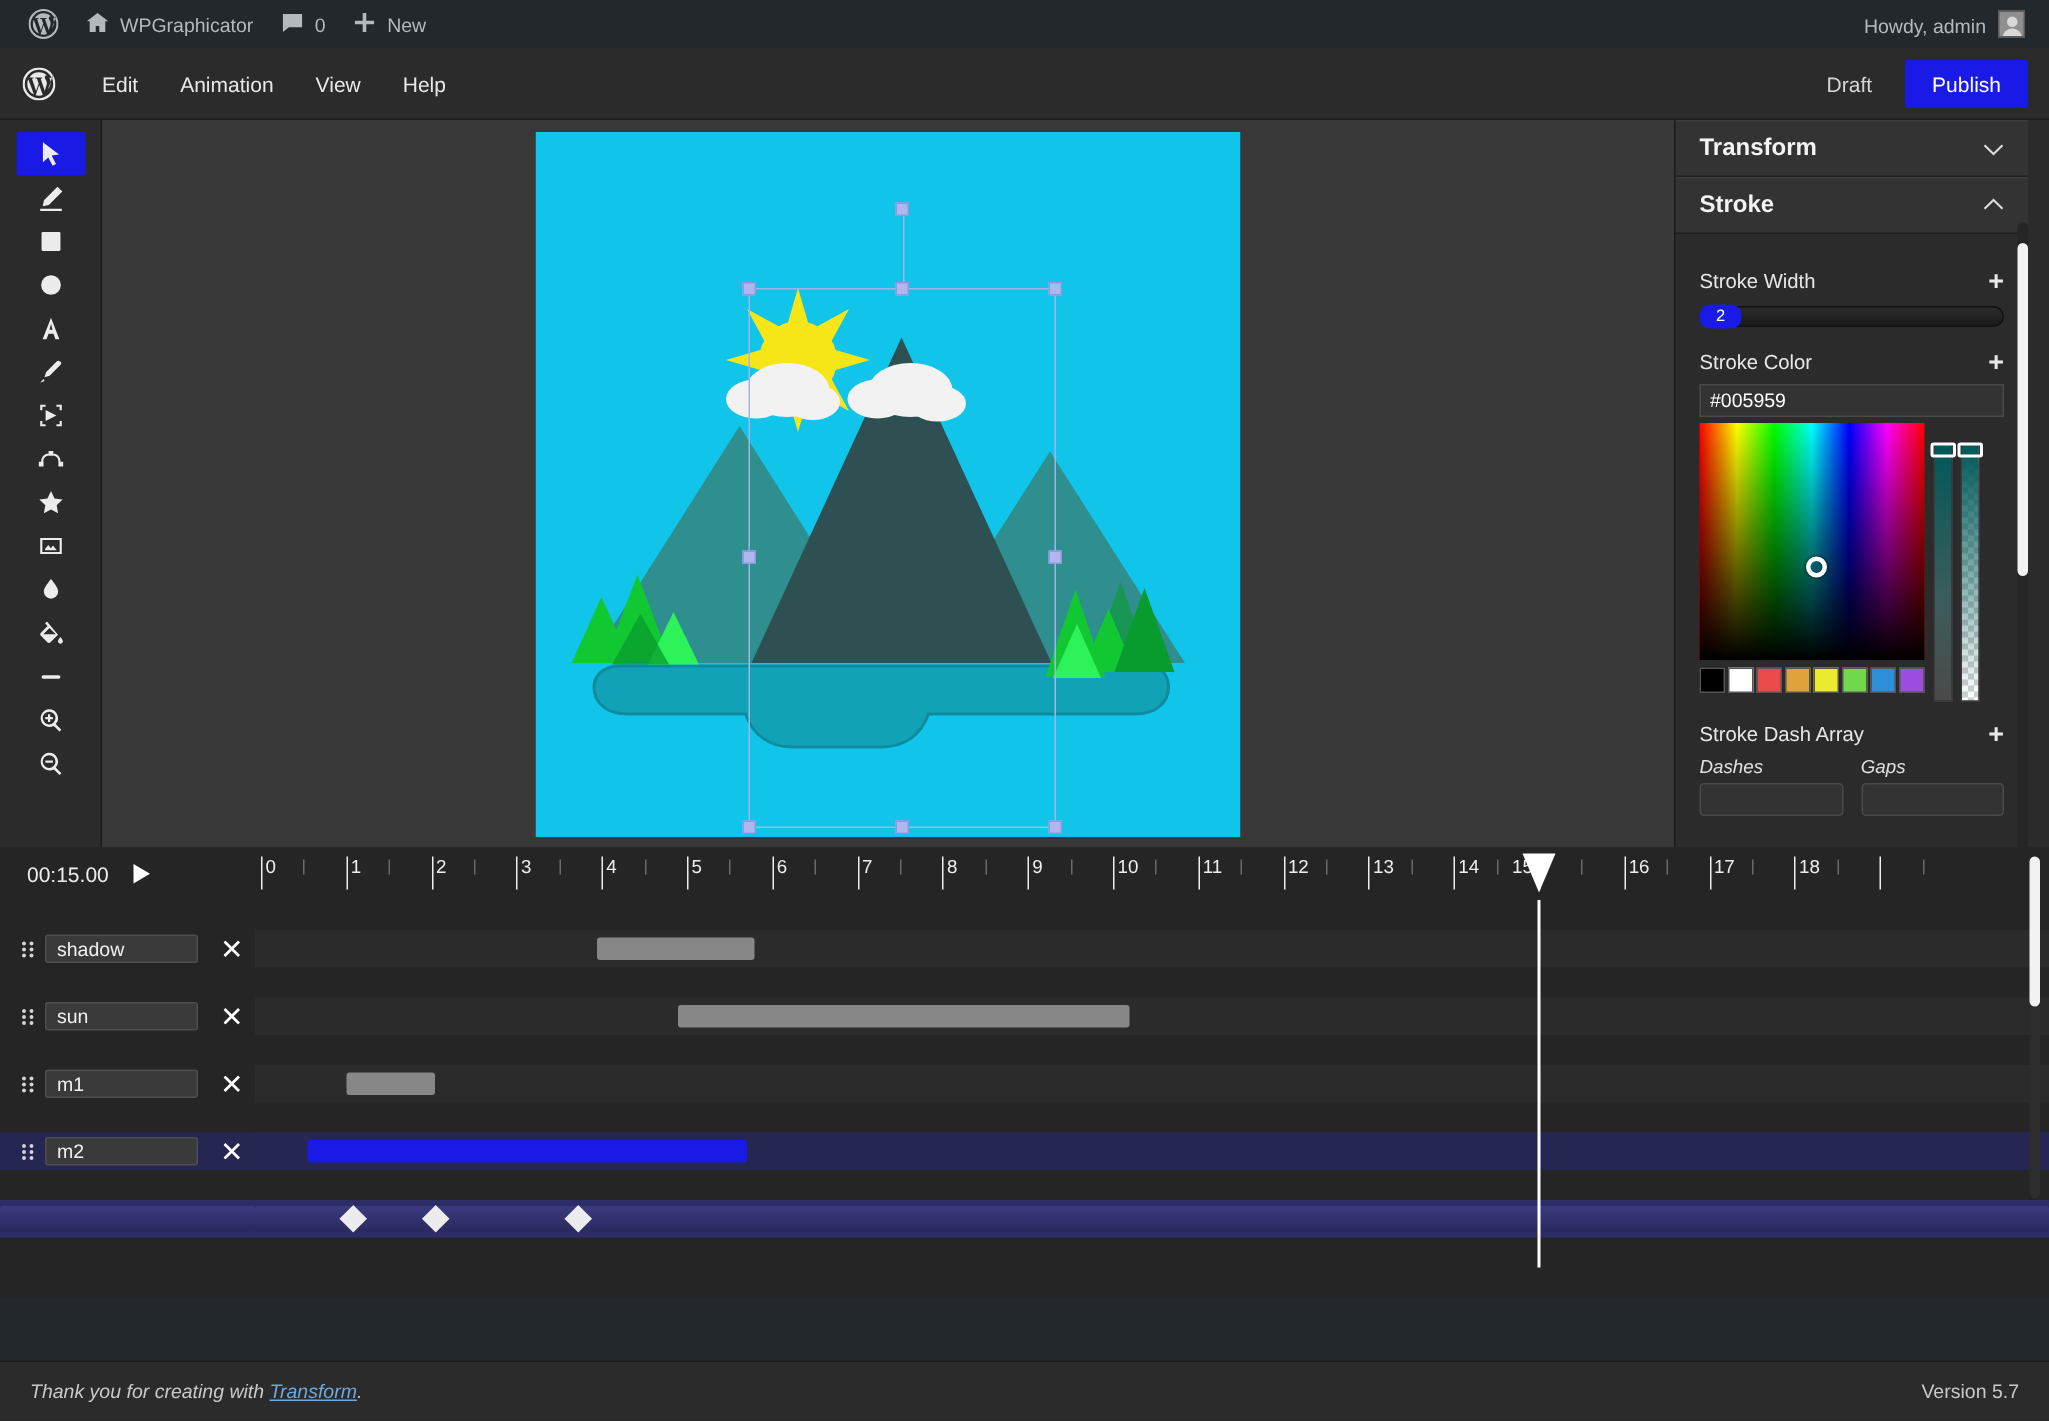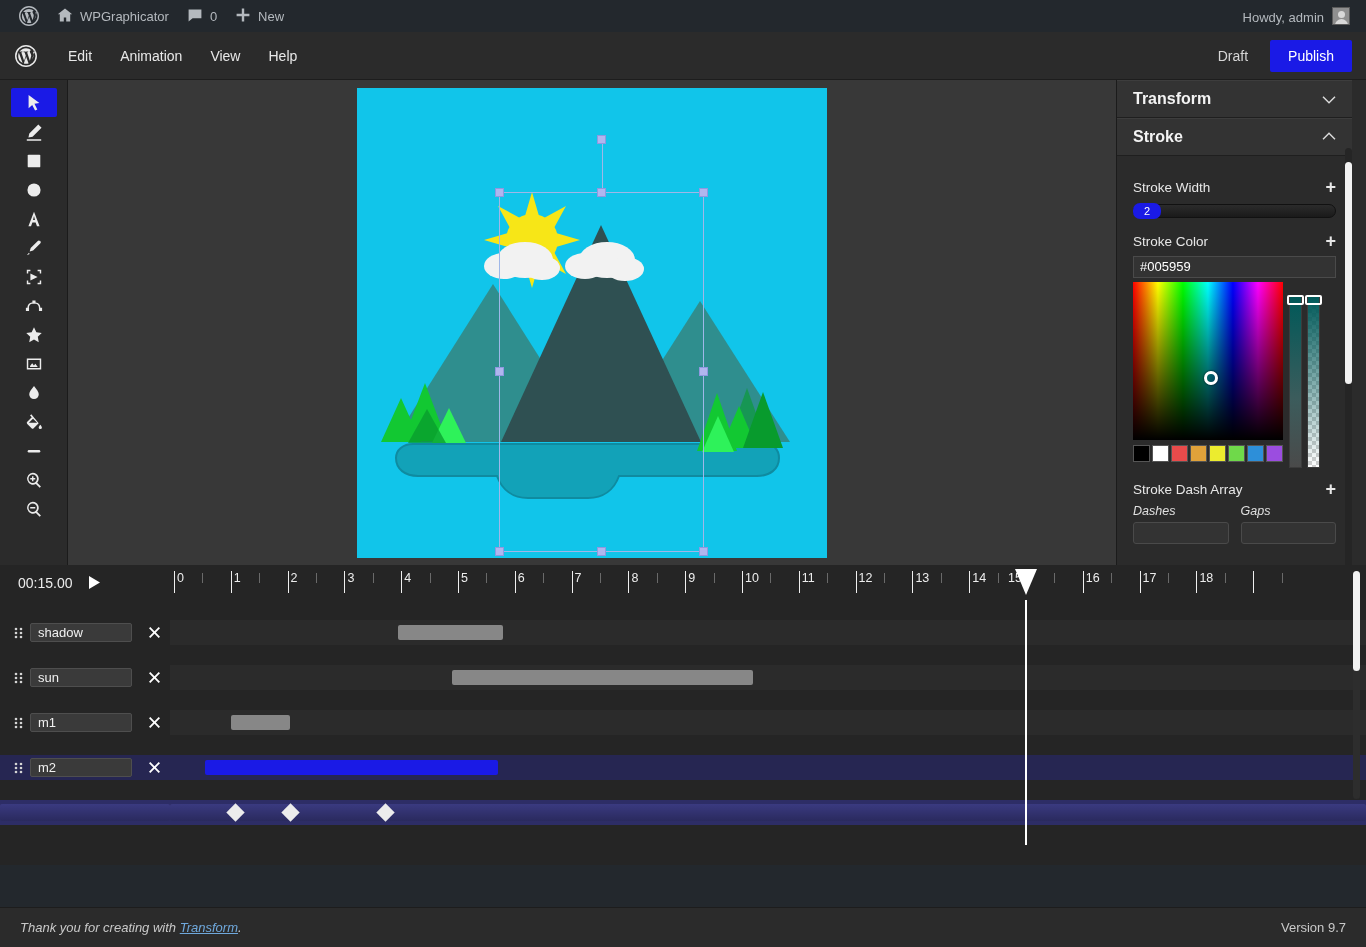--- a/index.html
+++ b/index.html
@@ -780,14 +780,14 @@
     </div>
   <div id="timeline-scrollbar">
     <div class="thumb"></div>
   </div>
 </div>
 
 <div id="footer">
   <div id="footer-left">
     <span>Thank you for creating with </span><a href="#">Transform</a><span>.</span>
   </div>
-  <div id="footer-right">Version 9.7</div>
+  <div id="footer-right">Version 5.7</div>
 </div>
 
 </body></html>

